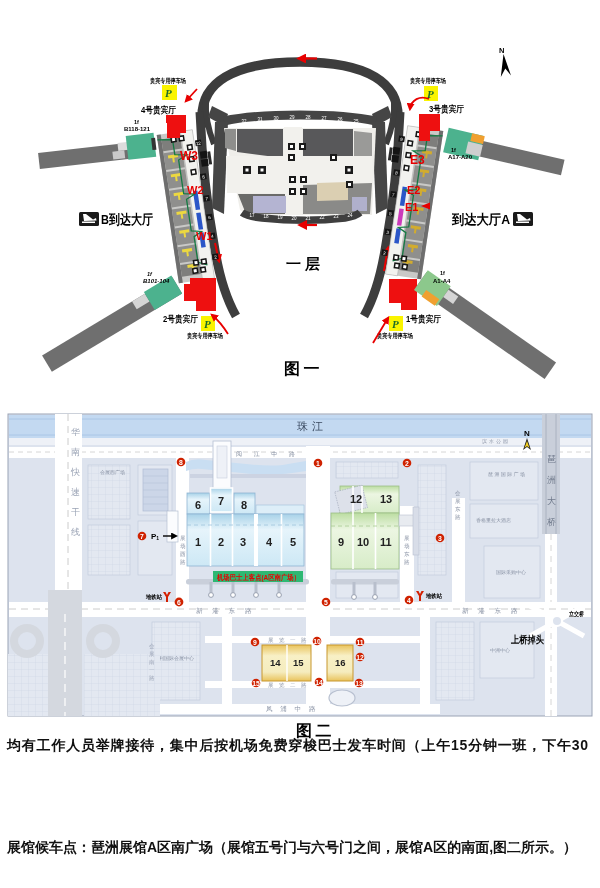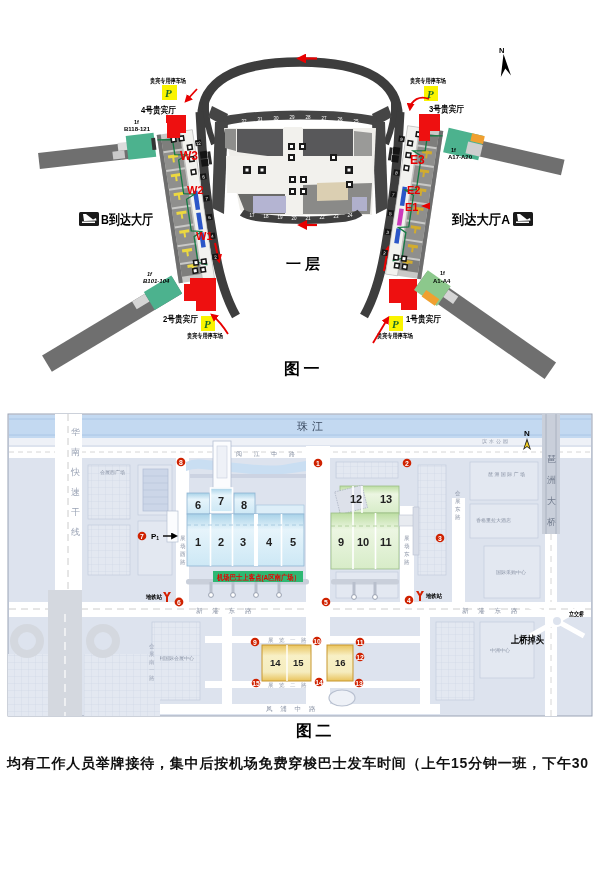--- a/index.html
+++ b/index.html
@@ -770,16 +770,17 @@
           <text x="319" y="274.5">14</text>
         </g>
 <g>
           <circle cx="256" cy="273" r="4.3" fill="#cf2200"></circle>
           <text x="256" y="275.5">15</text>
         </g>
 </g>
 </svg>
 
 
-<div class="txt" style="left:7px;top:755px;text-align:center;">均有工作人员举牌接待，集中后按机场免费穿梭巴士发车时间（上午15分钟一班，下午30</div>
-
-
+<div class="txt" style="left:7px;top:737px;text-align:center;">均有工作人员举牌接待，集中后按机场免费穿梭巴士发车时间（上午15分钟一班，下午30</div>
+
+
+<div class="txt" style="left:7px;top:839px;letter-spacing:0px;">展馆候车点：琶洲展馆A区南广场（展馆五号门与六号门之间，展馆A区的南面,图二所示。）</div>
 </div>
 
 </body></html>

